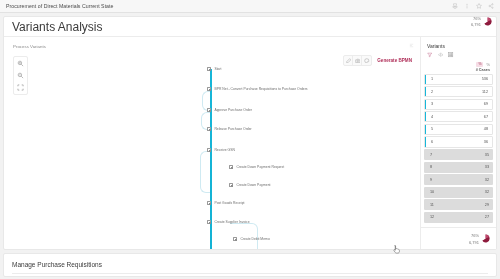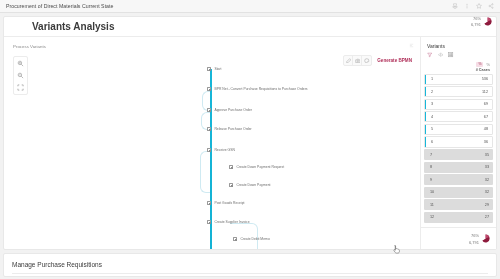--- a/index.html
+++ b/index.html
@@ -35,21 +35,21 @@
     border-radius:2px;
     margin-top:3px;
   }
 
   
   .va-head {
     height:20px; display:flex; align-items:center;
     padding:0 8px;
     border-bottom:1px solid #ececec;
   }
-  .va-title { font-size:10px; font-weight:700; color:#3b3b3b;margin-left:20px; }
+  .va-title { font-size:12px; font-weight:400; color:#3b3b3b; }
 
   
   .va-body { display:flex; height:212px; }
 
   .left-pane { flex:1; position:relative; overflow:hidden; }
   .pv-label {
     position:absolute; left:9px; top:7px;
     font-size:4.4px; color:#8a8a8a;
   }
   .collapse-ico {

